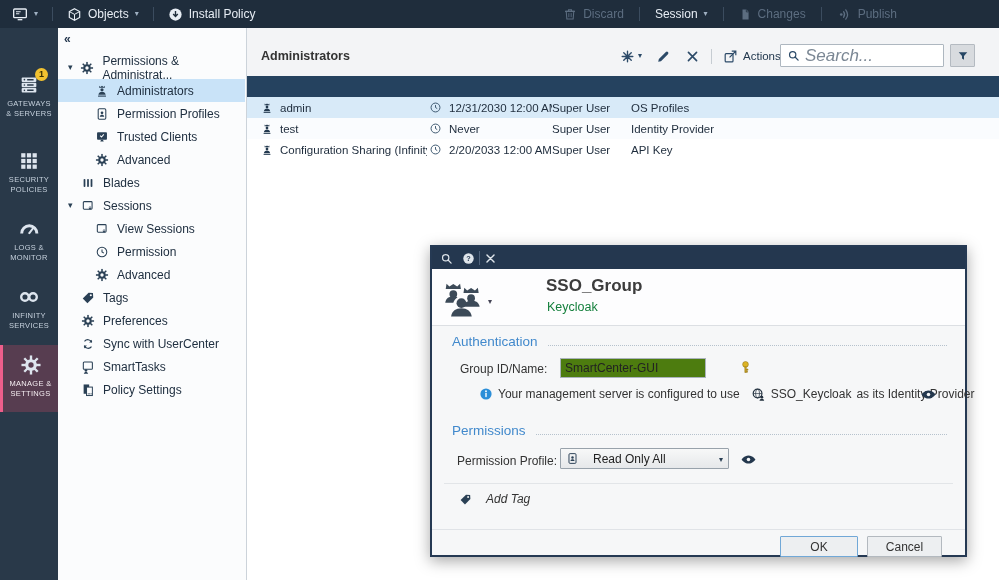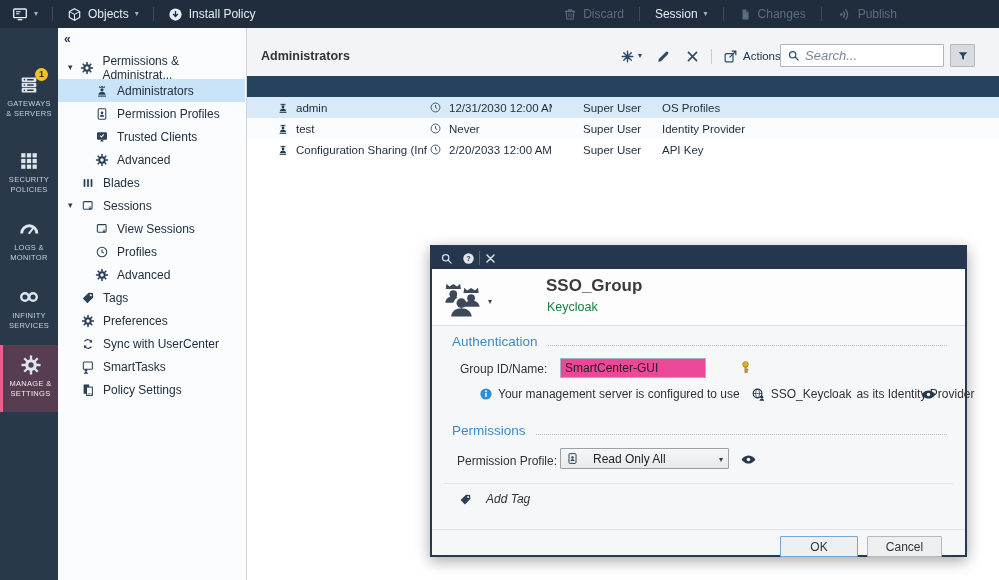--- a/index.html
+++ b/index.html
@@ -58,37 +58,37 @@
   .page-title { position:absolute; left:14px; top:21px; font-size:12.5px; font-weight:bold; color:#333; }
   .tools { position:absolute; left:373px; top:16px; height:24px; display:flex; align-items:center; color:#2c4a68; }
   .tool { display:flex; align-items:center; cursor:pointer; }
   .tool .ic { width:15px; height:15px; }
   .tools .cd { color:#2c4a68; margin-left:3px; }
   .tool-sep { width:1px; height:15px; background:#c6ccd2; margin:0 11px; }
   .actions-lbl { margin-left:5px; font-size:11.5px; color:#22384e; }
   .searchbox { position:absolute; left:533px; top:16px; width:164px; height:23px; background:#fff;
     border:1px solid #aeb7c0; border-radius:1px; display:flex; align-items:center; padding:0 6px; gap:5px; }
   .searchbox .ic { width:13px; height:13px; color:#2c4a68; }
-  .searchbox input { border:none; outline:none; flex:1; font-size:13px; font-family:inherit; color:#333; background:transparent; min-width:0; }
+  .searchbox input { border:none; outline:none; flex:1; font-size:17px; font-family:inherit; color:#333; background:transparent; min-width:0; }
   .searchbox input::placeholder { font-style:italic; color:#7b8794; }
   .filterbtn { position:absolute; left:703px; top:16px; width:25px; height:23px; background:#d8dbdf;
     border:1px solid #b4bac1; border-radius:1px; display:flex; align-items:center; justify-content:center; cursor:pointer; }
   .filterbtn .ic { width:12px; height:12px; color:#264664; }
 
   .thead { position:absolute; top:48px; left:0; right:0; height:21px; background:var(--c-thead,#25425f);
     display:flex; align-items:center; color:#fff; font-size:11px; font-weight:bold; }
   .thead > div { cursor:pointer; }
   .tbody { position:absolute; top:69px; left:0; right:0; }
   .trow { height:21px; display:flex; align-items:center; font-size:11.5px; color:#1e2c3c; cursor:pointer; --hole:#fff; background:#fff; }
   .trow:nth-of-type(2) { background:#fafcfe; --hole:#fafcfe; }
   .trow.selected { background:var(--c-rowsel,#d8eaf8); --hole:#d8eaf8; }
   .c { display:flex; align-items:center; overflow:hidden; white-space:nowrap; }
-  .c.c1 { width:180px; padding-left:30px; gap:7px; }
+  .c.c1 { width:180px; padding-left:14px; gap:7px; }
   .c.c2 { width:125px; padding-left:2px; gap:7px; }
-  .c.c3 { width:79px;margin-left:31px; } .c.c4 { width:135px; } .c.c5 { flex:1; }
+  .c.c3 { width:79px; } .c.c4 { width:135px; } .c.c5 { flex:1; }
   .pic { width:12px; height:12px; color:#22384e; }
   .cic { width:13px; height:13px; color:#3c566e; }
 
   
   .dialog { position:absolute; left:430px; top:245px; width:537px; height:312px; z-index:20;
     border:2px solid #253953; background:#f6f7f8; box-shadow:0 4px 14px rgba(0,0,0,.35); }
   .dlg-title { height:22px; background:var(--c-dlgtitle,#24374f); --hole:#24374f;
     display:flex; align-items:center; padding:0 8px; color:#eef2f6; font-size:11.5px; }
   .dlg-title-text { flex:1; }
   .dlg-title .ic { width:13px; height:13px; color:#dfe5eb; cursor:pointer; }
@@ -97,21 +97,21 @@
   .grp-ic { position:absolute; left:10px; top:7px; width:42px; height:42px; color:#3c4a58; cursor:pointer; }
   .grp-caret { position:absolute; left:56px; top:28px; font-size:8px; color:#445; cursor:pointer; }
   .obj-name { position:absolute; left:114px; top:7px; font-size:17px; font-weight:bold; color:#3c3c3c; }
   .obj-sub { position:absolute; left:115px; top:31px; font-size:12.5px; color:#15803d; }
   .dlg-body { position:absolute; top:79px; left:0; right:0; bottom:0; --hole:#f6f7f8; }
   .sect { position:absolute; left:20px; right:16px; display:flex; align-items:baseline;
     color:var(--c-heading,#4189cc); font-size:13.5px; }
   .leader { flex:1; border-bottom:1px dotted #b6c2cd; margin:0 2px 3px 10px; }
   .fld-label { position:absolute; font-size:12px; color:#333; }
   .txt-input { position:absolute; left:128px; top:32px; width:146px; height:20px; border:1px solid #aab3bc;
-    background:#ec4899; font-family:inherit; font-size:12px; color:#222; padding:0 4px; outline:none; }
+    background:#4d7c0f; font-family:inherit; font-size:12px; color:#222; padding:0 4px; outline:none; }
   .key-ic { position:absolute; left:306px; top:34px; width:15px; height:15px; color:var(--c-key,#dcb324); }
   .info-row { position:absolute; left:47px; top:60px; height:16px; display:flex; align-items:center; gap:5px;
     font-size:12px; color:#333; white-space:nowrap; }
   .info-ic { width:14px; height:14px; color:var(--c-info,#2b8ed8); }
   .globe-ic { width:15px; height:15px; color:#22303e; margin-left:6px; }
   .eye { position:absolute; width:17px; height:17px; color:#24384e; cursor:pointer; }
   .eye1 { left:488px; top:60px; } .eye2 { left:308px; top:125px; }
   .dropdown { position:absolute; left:128px; top:122px; width:169px; height:21px;
     background:linear-gradient(#f7f8f8,#e6e8ea); border:1px solid #98a2ab; border-radius:1px;
     display:flex; align-items:center; gap:6px; padding:0 16px 0 5px; cursor:pointer; --hole:#f0f1f2; }
@@ -509,21 +509,21 @@
     <svg class="ic tic">
             <use href="#i-session"></use>
           </svg>
     <span>View Sessions</span>
   </div>
         <div class="titem lv1">
     <span class="cd">▾</span>
     <svg class="ic tic">
             <use href="#i-clock"></use>
           </svg>
-    <span>Profiles</span>
+    <span>Permission</span>
   </div>
         <div class="titem lv1">
     <span class="cd">▾</span>
     <svg class="ic tic">
             <use href="#i-gear"></use>
           </svg>
     <span>Advanced</span>
   </div>
         <div class="titem lv0">
     <span class="cd">▾</span>

